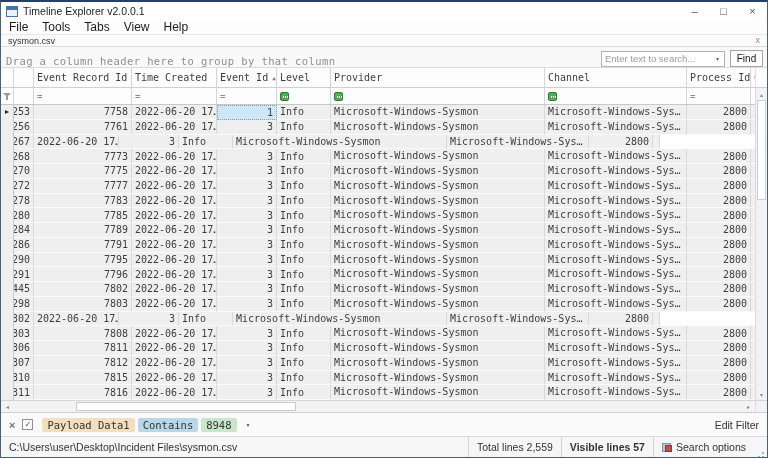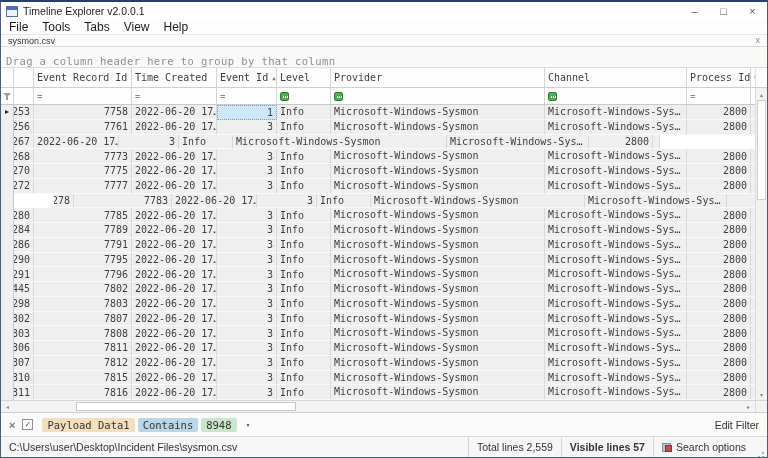--- a/index.html
+++ b/index.html
@@ -116,20 +116,27 @@
     <span class="menu-item">Help</span>
   </div>
 
   <div class="tabstrip">
     <span class="tab-label">sysmon.csv</span>
     <span class="tab-close">x</span>
   </div>
 
   <div class="grouprow">
     <span class="group-text">Drag a column header here to group by that column</span>
+    <div class="search-wrap">
+      <div class="search-box">
+        <input class="search-input" placeholder="Enter text to search..." style="">
+        <span class="search-caret">▾</span>
+      </div>
+      <span class="find-btn">Find</span>
+    </div>
   </div>
 
   <div class="grid-body">
     <div class="grid-left">
       <div class="hdr-row" id="hdr-row">
           <div class="indcell"></div>
           <div class="hcell" style="width: 20px;">
             <span></span>
           </div>
           <div class="hcell" style="width: 98px; justify-content: flex-start;">
@@ -255,21 +262,21 @@
             <div class="dcell" style="width: 85px;">2022-06-20 17…</div>
             <div class="dcell num" style="width: 60px;">3</div>
             <div class="dcell" style="width: 54px;">Info</div>
             <div class="dcell ellip" style="width: 214px;">Microsoft-Windows-Sysmon</div>
             <div class="dcell ellip" style="width: 142px;">Microsoft-Windows-Sysmon…</div>
             <div class="dcell num" style="width: 64px;">2800</div>
             <div class="dcell" style="width: 4px;"></div>
           </div>
           <div class="drow">
             <div class="indcell"></div>
-            <div class="dcell num" style="width: 20px; margin-left: 40px;">278</div>
+            <div class="dcell num" style="width: 20px;">278</div>
             <div class="dcell num" style="width: 98px;">7783</div>
             <div class="dcell" style="width: 85px;">2022-06-20 17…</div>
             <div class="dcell num" style="width: 60px;">3</div>
             <div class="dcell" style="width: 54px;">Info</div>
             <div class="dcell ellip" style="width: 214px;">Microsoft-Windows-Sysmon</div>
             <div class="dcell ellip" style="width: 142px;">Microsoft-Windows-Sysmon…</div>
             <div class="dcell num" style="width: 64px;">2800</div>
             <div class="dcell" style="width: 4px;"></div>
           </div>
           <div class="drow">
@@ -352,21 +359,20 @@
             <div class="dcell num" style="width: 60px;">3</div>
             <div class="dcell" style="width: 54px;">Info</div>
             <div class="dcell ellip" style="width: 214px;">Microsoft-Windows-Sysmon</div>
             <div class="dcell ellip" style="width: 142px;">Microsoft-Windows-Sysmon…</div>
             <div class="dcell num" style="width: 64px;">2800</div>
             <div class="dcell" style="width: 4px;"></div>
           </div>
           <div class="drow">
             <div class="indcell"></div>
             <div class="dcell num" style="width: 20px;">302</div>
-            <div class="dcell num" style="width: 98px;">7807</div>
             <div class="dcell" style="width: 85px;">2022-06-20 17…</div>
             <div class="dcell num" style="width: 60px;">3</div>
             <div class="dcell" style="width: 54px;">Info</div>
             <div class="dcell ellip" style="width: 214px;">Microsoft-Windows-Sysmon</div>
             <div class="dcell ellip" style="width: 142px;">Microsoft-Windows-Sysmon…</div>
             <div class="dcell num" style="width: 64px;">2800</div>
             <div class="dcell" style="width: 4px;"></div>
           </div>
           <div class="drow">
             <div class="indcell"></div>

